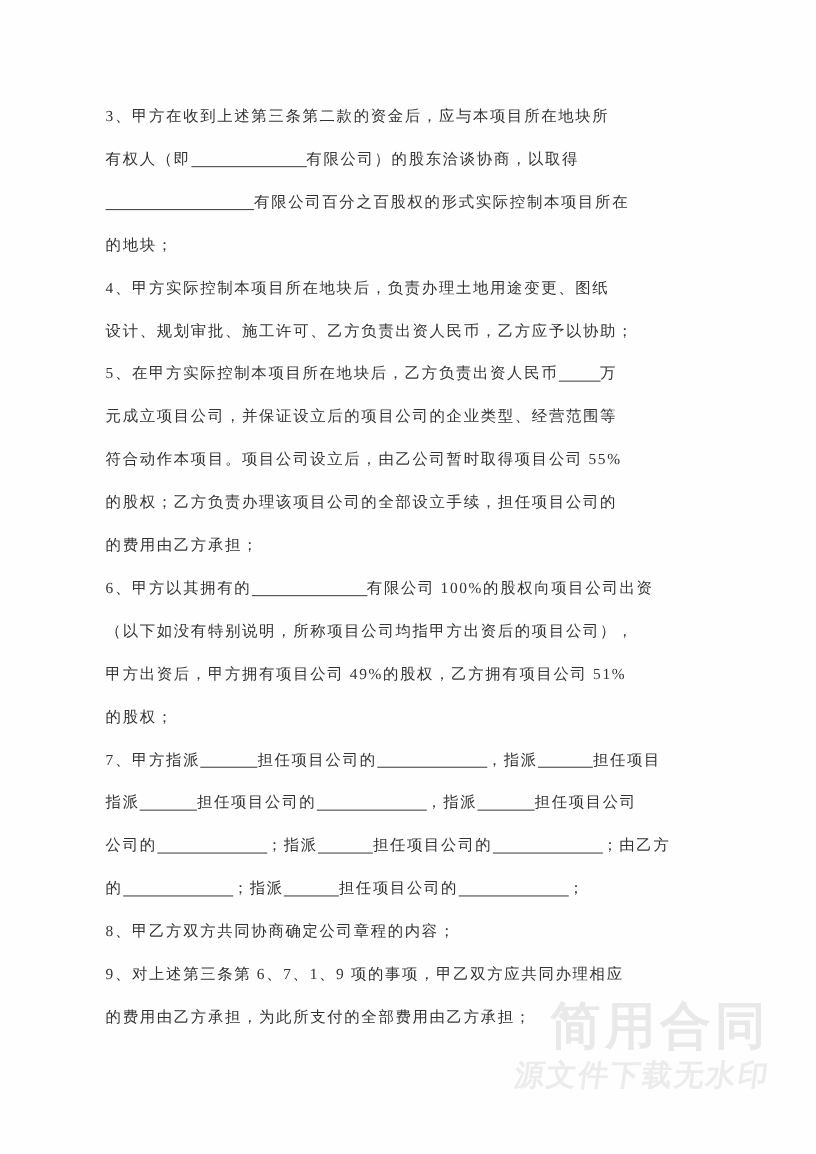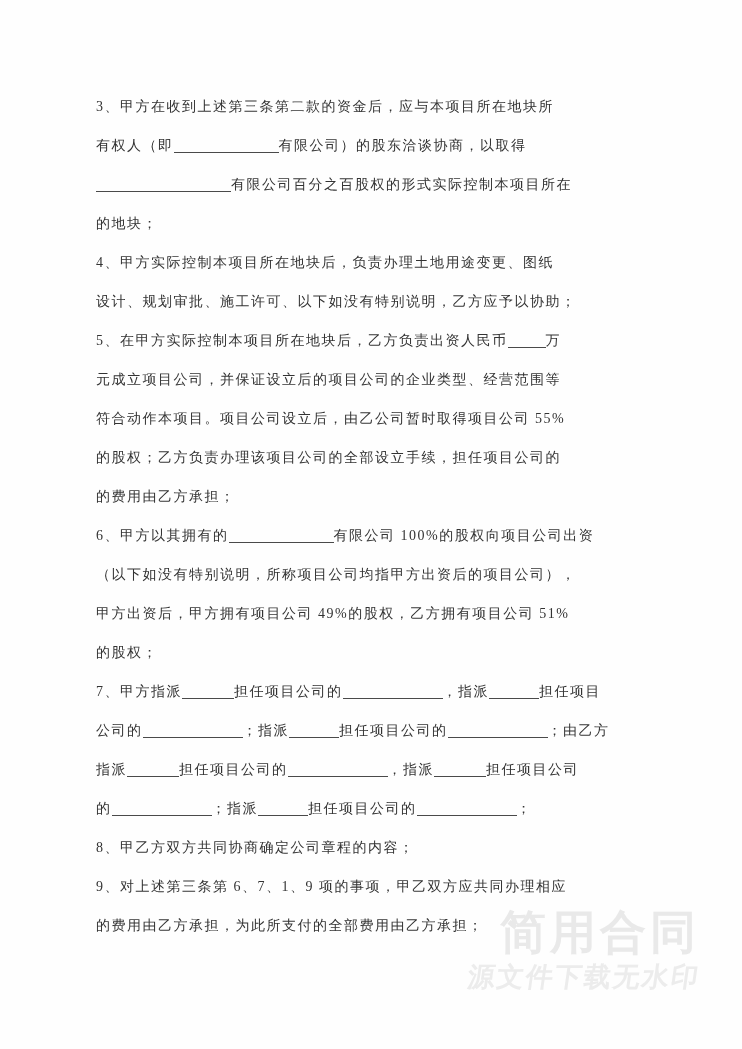--- a/index.html
+++ b/index.html
@@ -79,39 +79,39 @@
 <div class="page">
   <div class="doc-body" id="doc-body">
       <div class="paragraph">
         <div class="line"><span class="run">3、甲方在收到上述第三条第二款的资金后，应与本项目所在地块所</span></div>
         <div class="line"><span class="run">有权人（即</span><span class="blank" style="width: 105px;"></span><span class="run">有限公司）的股东洽谈协商，以取得</span></div>
         <div class="line"><span class="blank" style="width: 135px;"></span><span class="run">有限公司百分之百股权的形式实际控制本项目所在</span></div>
         <div class="line"><span class="run">的地块；</span></div>
       </div>
       <div class="paragraph">
         <div class="line"><span class="run">4、甲方实际控制本项目所在地块后，负责办理土地用途变更、图纸</span></div>
-        <div class="line"><span class="run">设计、规划审批、施工许可、以下如没有特别说明，乙方应予以协助；</span></div>
+        <div class="line"><span class="run">设计、规划审批、施工许可、乙方负责出资人民币，乙方应予以协助；</span></div>
       </div>
       <div class="paragraph">
         <div class="line"><span class="run">5、在甲方实际控制本项目所在地块后，乙方负责出资人民币</span><span class="blank" style="width: 38px;"></span><span class="run">万</span></div>
         <div class="line"><span class="run">元成立项目公司，并保证设立后的项目公司的企业类型、经营范围等</span></div>
         <div class="line"><span class="run">符合动作本项目。项目公司设立后，由乙公司暂时取得项目公司 55%</span></div>
         <div class="line"><span class="run">的股权；乙方负责办理该项目公司的全部设立手续，担任项目公司的</span></div>
         <div class="line"><span class="run">的费用由乙方承担；</span></div>
       </div>
       <div class="paragraph">
         <div class="line"><span class="run">6、甲方以其拥有的</span><span class="blank" style="width: 105px;"></span><span class="run">有限公司 100%的股权向项目公司出资</span></div>
         <div class="line"><span class="run">（以下如没有特别说明，所称项目公司均指甲方出资后的项目公司），</span></div>
         <div class="line"><span class="run">甲方出资后，甲方拥有项目公司 49%的股权，乙方拥有项目公司 51%</span></div>
         <div class="line"><span class="run">的股权；</span></div>
       </div>
       <div class="paragraph">
         <div class="line"><span class="run">7、甲方指派</span><span class="blank" style="width: 52px;"></span><span class="run">担任项目公司的</span><span class="blank" style="width: 100px;"></span><span class="run">，指派</span><span class="blank" style="width: 50px;"></span><span class="run">担任项目</span></div>
+        <div class="line"><span class="run">指派</span><span class="blank" style="width: 52px;"></span><span class="run">担任项目公司的</span><span class="blank" style="width: 100px;"></span><span class="run">，指派</span><span class="blank" style="width: 52px;"></span><span class="run">担任项目公司</span></div>
         <div class="line"><span class="run">公司的</span><span class="blank" style="width: 100px;"></span><span class="run">；指派</span><span class="blank" style="width: 50px;"></span><span class="run">担任项目公司的</span><span class="blank" style="width: 100px;"></span><span class="run">；由乙方</span></div>
-        <div class="line"><span class="run">指派</span><span class="blank" style="width: 52px;"></span><span class="run">担任项目公司的</span><span class="blank" style="width: 100px;"></span><span class="run">，指派</span><span class="blank" style="width: 52px;"></span><span class="run">担任项目公司</span></div>
         <div class="line"><span class="run">的</span><span class="blank" style="width: 100px;"></span><span class="run">；指派</span><span class="blank" style="width: 50px;"></span><span class="run">担任项目公司的</span><span class="blank" style="width: 100px;"></span><span class="run">；</span></div>
       </div>
       <div class="paragraph">
         <div class="line"><span class="run">8、甲乙方双方共同协商确定公司章程的内容；</span></div>
       </div>
       <div class="paragraph">
         <div class="line"><span class="run">9、对上述第三条第 6、7、1、9 项的事项，甲乙双方应共同办理相应</span></div>
         <div class="line"><span class="run">的费用由乙方承担，为此所支付的全部费用由乙方承担；</span></div>
       </div>
     </div>

